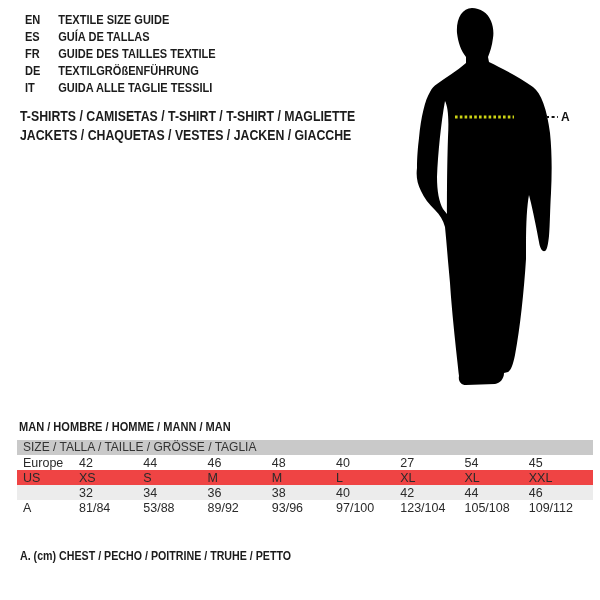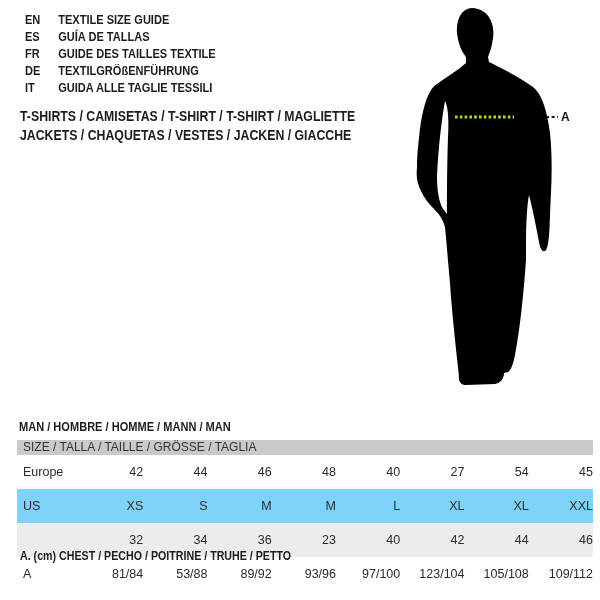--- a/index.html
+++ b/index.html
@@ -21,23 +21,23 @@
   
   .figure{position:absolute;left:400px;top:5px;width:180px;height:390px;}
   .figure svg{display:block;}
 
   
   .man-title{position:absolute;left:19px;top:419px;font-size:13px;font-weight:bold;white-space:nowrap;}
 
   
   .size-table{position:absolute;left:17px;top:440px;width:576px;font-size:12.5px;color:#2a2a2a;}
   .thead{height:15px;line-height:15px;padding-left:6px;font-size:12px;color:#333;box-sizing:border-box;white-space:nowrap;}
-  .trow{display:grid;grid-template-columns:62px repeat(8,1fr);height:34px;align-items:center;}
+  .trow{display:grid;grid-template-columns:62px repeat(8,1fr);height:15px;align-items:center;}
   .tlabel{padding-left:6px;text-align:left;}
-  .tcell{text-align:right;}
+  .tcell{text-align:left;}
 
   
   .footnote{position:absolute;left:20px;top:548px;font-size:13px;font-weight:bold;white-space:nowrap;}
 </style>
 </head>
 <body>
 
 <div id="canvas" style="color: rgb(28, 28, 28);">
 
   <div class="lang-list cond">
@@ -127,38 +127,38 @@
       <div class="tcell">42</div>
       <div class="tcell">44</div>
       <div class="tcell">46</div>
       <div class="tcell">48</div>
       <div class="tcell">40</div>
       <div class="tcell">27</div>
       <div class="tcell">54</div>
       <div class="tcell">45</div>
     </div>
 
-    <div class="trow shaded" style="background: #7dd3fc;">
+    <div class="trow shaded" style="background: #ef4444;">
       <div class="tlabel">US</div>
       <div class="tcell">XS</div>
       <div class="tcell">S</div>
       <div class="tcell">M</div>
       <div class="tcell">M</div>
       <div class="tcell">L</div>
       <div class="tcell">XL</div>
       <div class="tcell">XL</div>
       <div class="tcell">XXL</div>
     </div>
 
     <div class="trow shaded" style="background: rgb(236, 236, 236);">
       <div class="tlabel"></div>
       <div class="tcell">32</div>
       <div class="tcell">34</div>
       <div class="tcell">36</div>
-      <div class="tcell">23</div>
+      <div class="tcell">38</div>
       <div class="tcell">40</div>
       <div class="tcell">42</div>
       <div class="tcell">44</div>
       <div class="tcell">46</div>
     </div>
 
     <div class="trow">
       <div class="tlabel">A</div>
       <div class="tcell">81/84</div>
       <div class="tcell">53/88</div>

